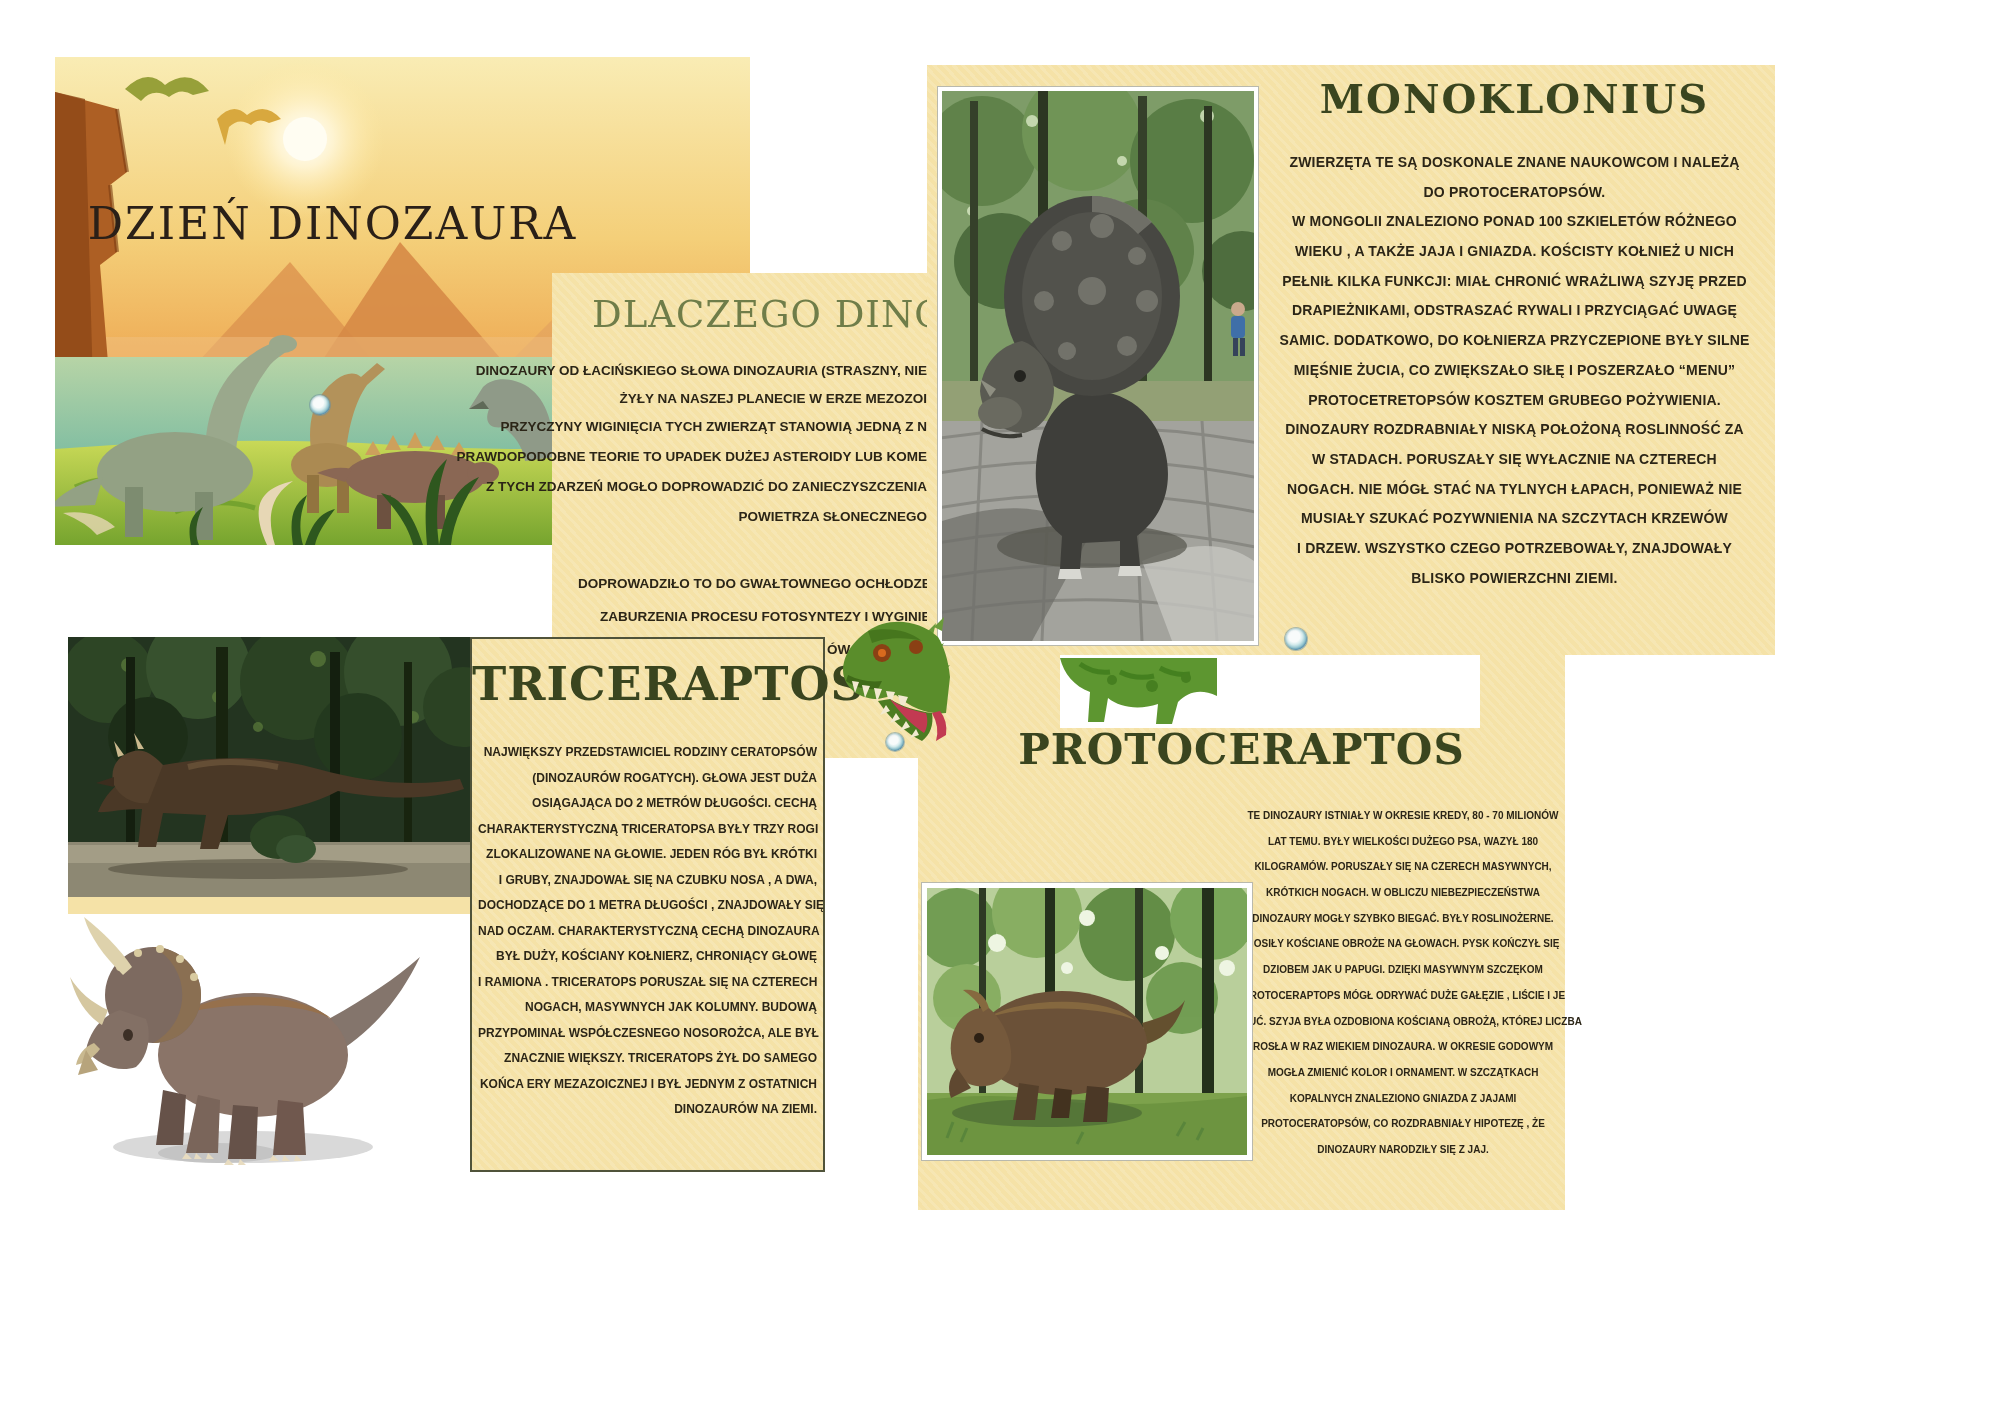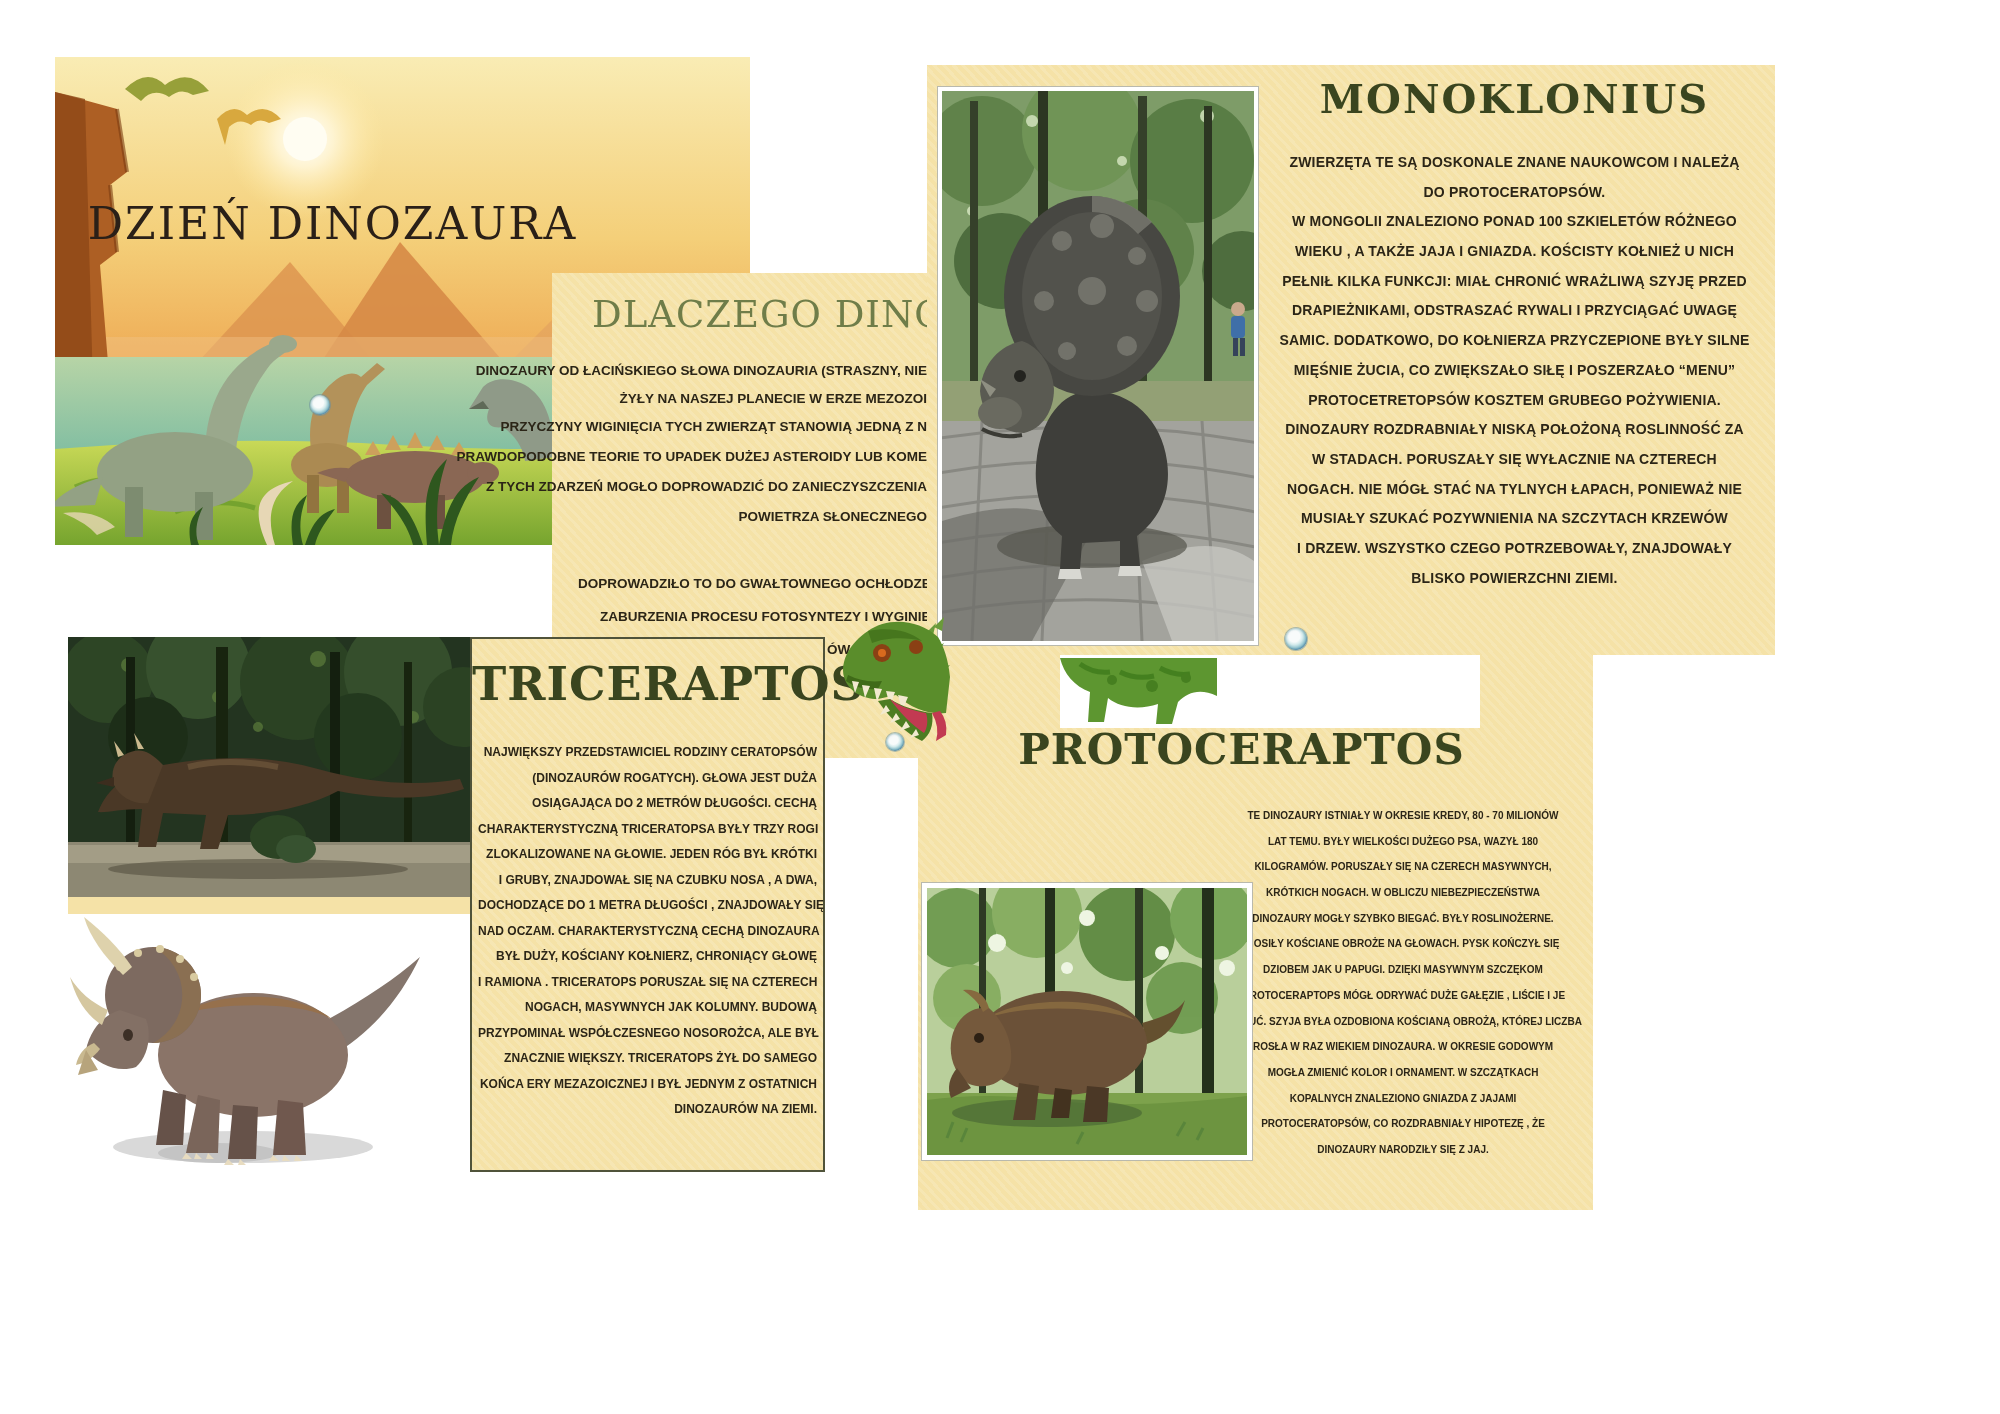--- a/index.html
+++ b/index.html
@@ -35,21 +35,21 @@
   #mono-photo{left:11px;top:22px;width:312px;height:550px;padding:4px;}
   #mono-title{left:335px;top:10px;width:505px;font-size:40px;letter-spacing:2px;}
   #mono-lines{left:335px;top:83px;width:505px;}
   #mono-lines div{font-size:14px;height:29.7px;line-height:29.7px;text-align:center;letter-spacing:.2px;}
 
   #card-tric{left:470px;top:637px;width:355px;height:535px;z-index:4;border:2px solid #50533a;box-sizing:border-box;}
   #tric-title{left:0;top:18px;width:351px;font-size:46px;letter-spacing:1px;}
   #tric-lines{left:6px;top:101px;width:339px;}
   #tric-lines div{font-size:12px;height:25.5px;line-height:25.5px;text-align:right;}
 
-  #card-proto{left:918px;top:655px;width:647px;height:555px;z-index:5;padding-left:28px;}
+  #card-proto{left:918px;top:655px;width:647px;height:555px;z-index:5;}
   #proto-white-strip{position:absolute;left:142px;top:0;width:420px;height:73px;background:#fff;}
   #proto-title{left:0;top:70px;width:647px;font-size:42px;letter-spacing:1px;}
   #proto-lines{left:325px;top:148px;width:320px;}
   #proto-lines div{font-size:10px;height:25.7px;line-height:25.7px;text-align:center;}
   #proto-photo{left:4px;top:228px;width:320px;height:267px;padding:5px;}
 
   
   #park-photo{position:absolute;left:68px;top:637px;width:402px;height:260px;z-index:2;}
   #park-cream{position:absolute;left:68px;top:897px;width:402px;height:17px;background:#f5e2a7;z-index:2;}
   #tric-render{position:absolute;left:68px;top:915px;width:372px;height:260px;background:#fff;z-index:1;}

